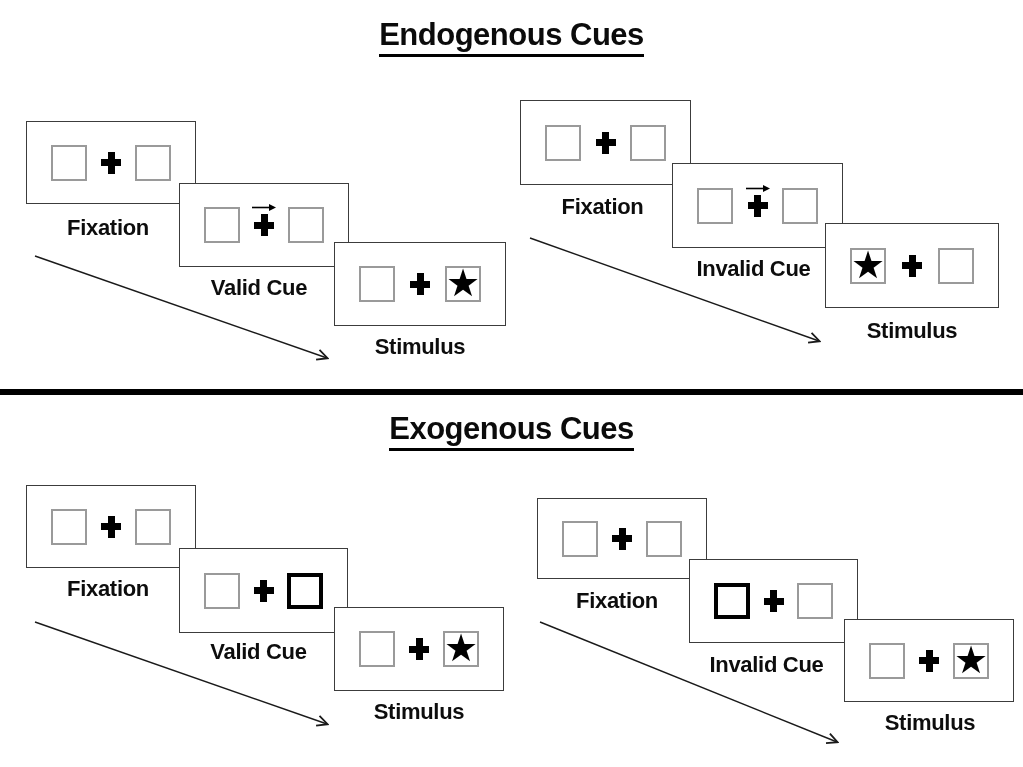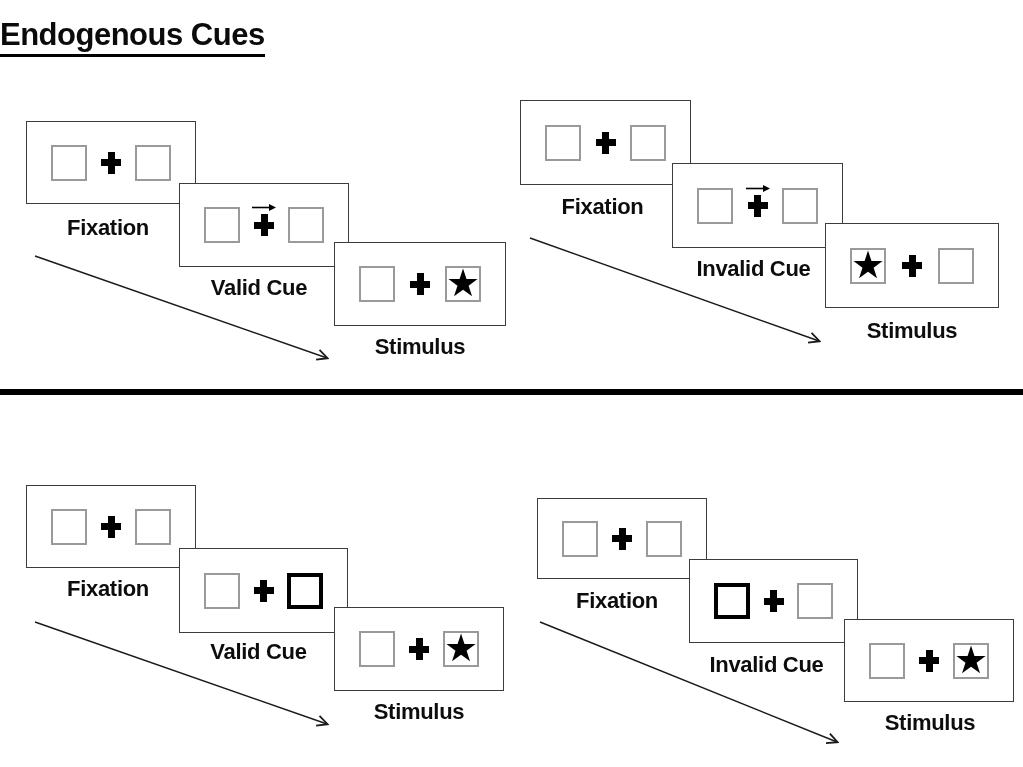--- a/index.html
+++ b/index.html
@@ -1,21 +1,21 @@
 <!DOCTYPE html>
 <html><head>
 <meta charset="utf-8">
 <style>
   html,body{margin:0;padding:0;background:#ffffff;}
   #slide{
     position:relative; width:1023px; height:767px; background:#ffffff;
     font-family:"Liberation Sans",sans-serif; overflow:hidden;
   }
   .title{
-    position:absolute; left:0; width:100%; 
+    position:absolute; left:0; width:100%; text-align:center;
     font-weight:bold; font-size:31px; line-height:34px; color:#0b0b0b;
     letter-spacing:-0.5px;
   }
   .title .u{ border-bottom:3px solid #000; padding-bottom:2px; }
   .divider{ position:absolute; left:0; top:389px; width:1023px; height:6px; background:#000; }
   .panel{
     position:absolute; background:#ffffff; border:1.5px solid #3c3c3c;
     box-sizing:border-box; display:flex; align-items:center;
     justify-content:space-between; padding:0 24px;
   }
@@ -56,20 +56,23 @@
     <line x1="35" y1="256" x2="327" y2="358" stroke="#1a1a1a" stroke-width="1.4" marker-end="url(#ah)"></line>
     <line x1="530" y1="238" x2="819" y2="341" stroke="#1a1a1a" stroke-width="1.4" marker-end="url(#ah)"></line>
     <line x1="35" y1="622" x2="327" y2="724" stroke="#1a1a1a" stroke-width="1.4" marker-end="url(#ah)"></line>
     <line x1="540" y1="622" x2="837" y2="742" stroke="#1a1a1a" stroke-width="1.4" marker-end="url(#ah)"></line>
   </svg>
 
   <div class="title" style="top:18px;">
     <span class="u">Endogenous Cues</span>
   </div>
   <div class="divider"></div>
+  <div class="title" style="top:412px;">
+    <span class="u">Exogenous Cues</span>
+  </div>
 
   <div class="panel" style="left:26px;top:121px;width:170px;height:83px;">
     <span class="sq"></span>
     <span class="cross-wrap">
         <span class="cross"></span>
       </span>
     <span class="sq"></span>
   </div>
   <div class="caption" style="left:23px;top:217px;width:170px;">Fixation</div>
 

